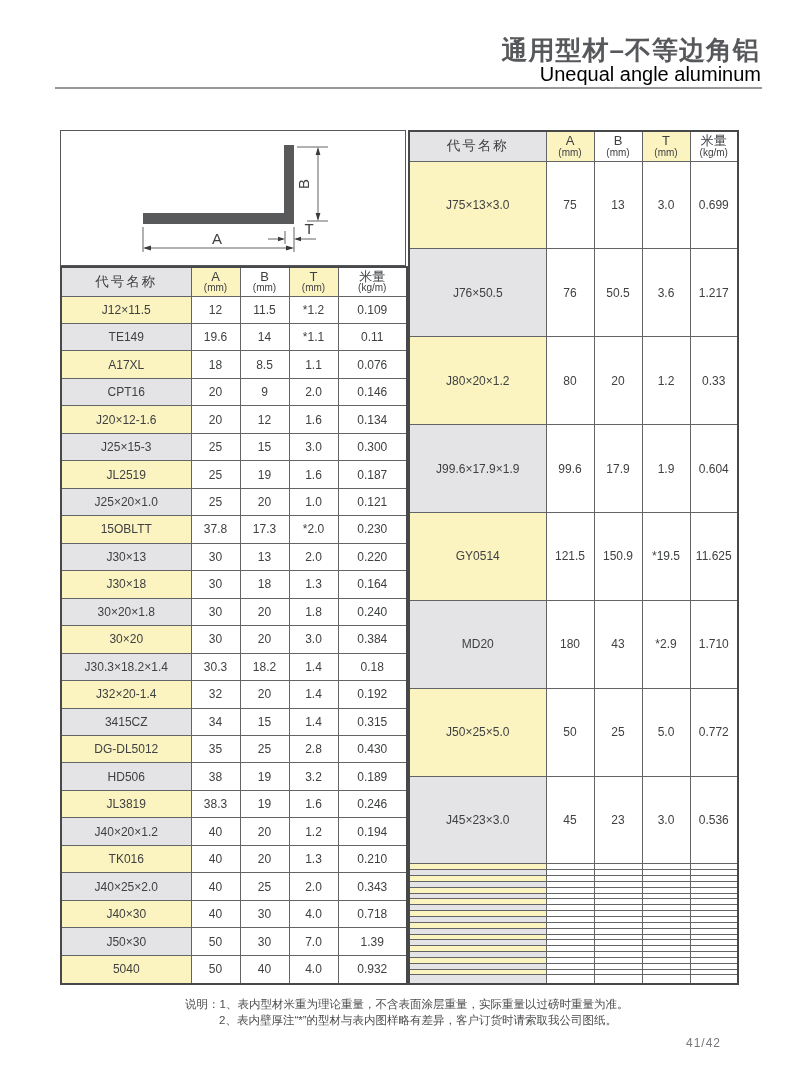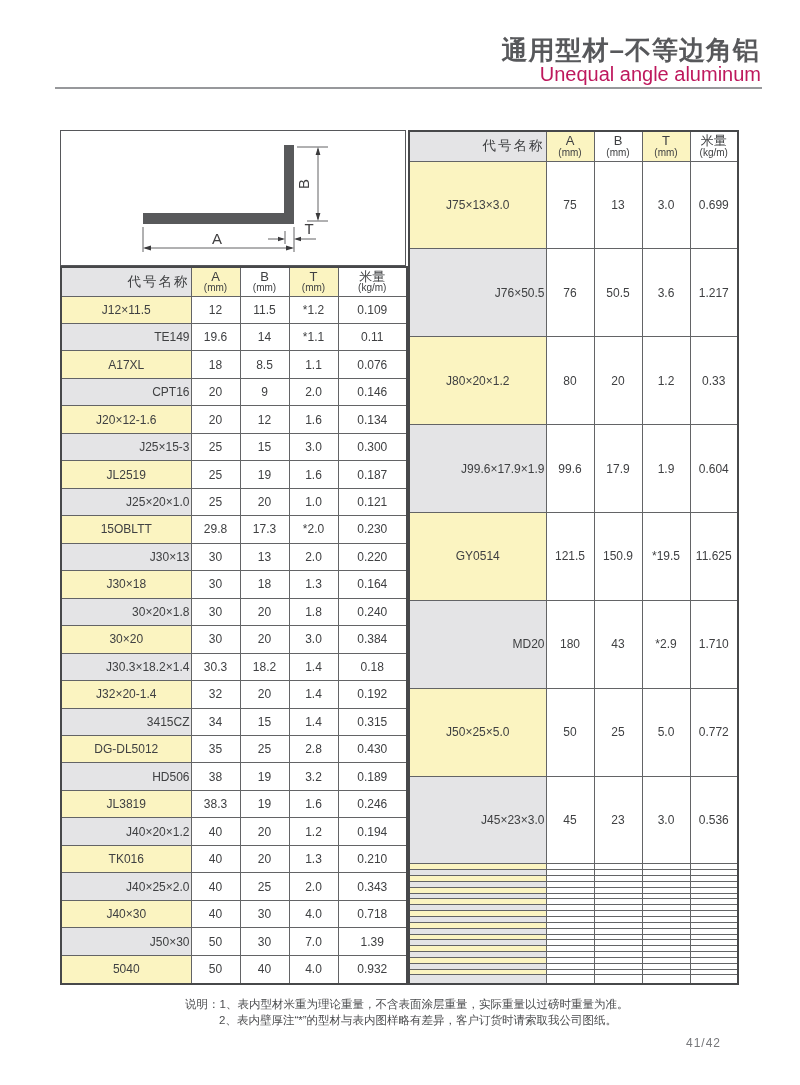--- a/index.html
+++ b/index.html
@@ -1,41 +1,41 @@
 <!DOCTYPE html>
 <html style="--yellow: #fbf4c1; --gray: #e4e4e6;"><head>
 <meta charset="utf-8">
 <style>
   html,body { margin:0; padding:0; background:#fff; }
   body { font-family:"Liberation Sans","DejaVu Sans",sans-serif; }
   .page { position:relative; width:800px; height:1085px; background:#ffffff; overflow:hidden; }
 
   
   .title-zh { position:absolute; top:33px; right:40px; font-size:26px; font-weight:700; color:#57585b; letter-spacing:1px; }
-  .title-en { position:absolute; top:63px; right:39px; font-size:20px; color:#be185d; }
+  .title-en { position:absolute; top:63px; right:39px; font-size:20px; color:#000000; }
   .rule { position:absolute; top:87px; left:55px; width:707px; height:2px; background:#97989b; }
 
   
   .content { position:absolute; top:130px; left:60px; width:677px; display:flex; align-items:flex-start; }
   .left-col { width:346px; margin-right:2px; }
   .right-col { width:329px; }
 
   .diagram-box { box-sizing:border-box; width:346px; height:136px; border:1px solid #56575a; background:#fff; }
 
   table { border-collapse:collapse; table-layout:fixed; width:100%; border:2px solid #47484a; background:#fff; }
   td, th { box-sizing:border-box; border:1px solid #636466; text-align:center; vertical-align:middle;
            overflow:hidden; white-space:nowrap; padding:0 1px; font-weight:400; }
   th { line-height:1.05; }
   .h-main { font-size:13px; color:#3f4042; }
   .h-unit { font-size:10px; color:#3f4042; }
   .name-h { font-size:13.5px; color:#3f4042; letter-spacing:2px; }
   td.name { font-size:12px; color:#3f4042; }
   td.val  { font-size:12px; color:#3f4042; background:#fff; }
   .yellow { background:var(--yellow,#fbf4c1); }
-  .gray   { background:var(--gray,#e4e4e6);text-align:right; }
+  .gray   { background:var(--gray,#e4e4e6); }
   .white  { background:#ffffff; }
 
   #left-table  { height:719px; }
   #right-table { height:855px; }
   #left-table th  { height:29px; }
   #right-table th { height:30px; }
 
   
   .dim-line { stroke:#3a3a3c; stroke-width:0.8; fill:none; }
   .dim-label { font-size:15px; fill:#414042; }
@@ -168,21 +168,21 @@
             </tr>
             <tr>
               <td class="name gray">J25×20×1.0</td>
               <td class="val">25</td>
               <td class="val">20</td>
               <td class="val">1.0</td>
               <td class="val">0.121</td>
             </tr>
             <tr>
               <td class="name yellow">15OBLTT</td>
-              <td class="val">29.8</td>
+              <td class="val">37.8</td>
               <td class="val">17.3</td>
               <td class="val">*2.0</td>
               <td class="val">0.230</td>
             </tr>
             <tr>
               <td class="name gray">J30×13</td>
               <td class="val">30</td>
               <td class="val">13</td>
               <td class="val">2.0</td>
               <td class="val">0.220</td>

